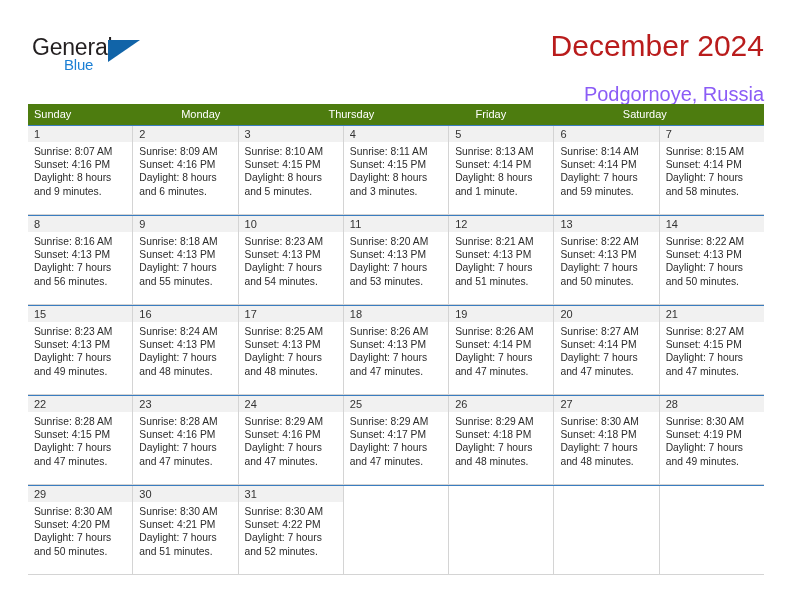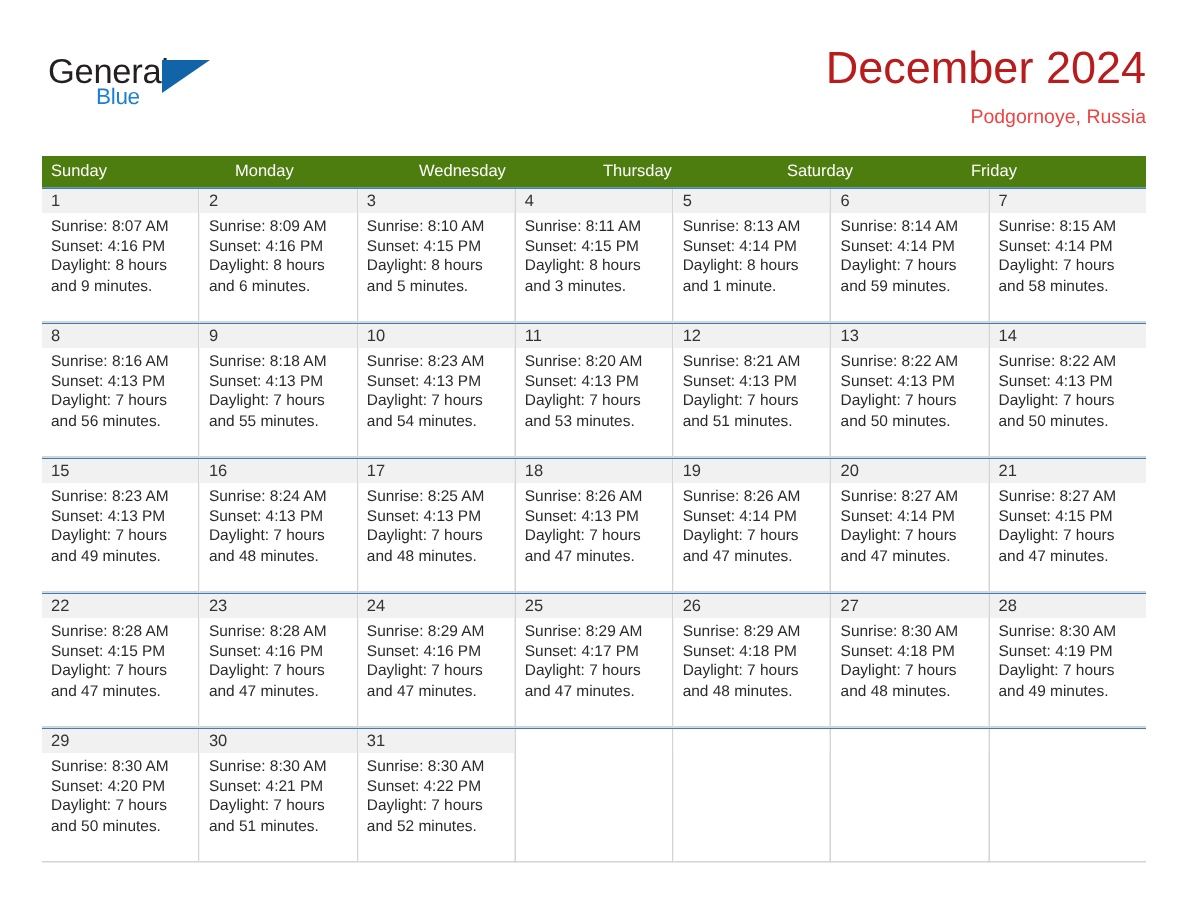--- a/index.html
+++ b/index.html
@@ -70,24 +70,24 @@
     top: 0;
     text-align: right;
   }
   .cal-title {
     font-size: 30px;
     color: #b91c1c;
     line-height: 36px;
     white-space: nowrap;
   }
   .cal-subtitle {
-    font-size: 13px;
-    color: #ef4444;
+    font-size: 20px;
+    color: #8b5cf6;
     line-height: 20px;
-    margin-top: 4px;
+    margin-top: 20px;
     white-space: nowrap;
   }
 
   
   .calendar {
     position: absolute;
     left: 28px;
     top: 104px;
     width: 736px;
   }
@@ -167,24 +167,23 @@
       <div class="cal-subtitle">Podgornoye, Russia</div>
     </div>
 
   </div>
 
   <div class="calendar">
 
     <div class="weekday-row">
       <div class="weekday">Sunday</div>
       <div class="weekday">Monday</div>
-      <div class="weekday">Wednesday</div>
       <div class="weekday">Thursday</div>
+      <div class="weekday">Friday</div>
       <div class="weekday">Saturday</div>
-      <div class="weekday">Friday</div>
     </div>
 
     <div class="week">
       <div class="day-cell">
         <div class="day-num">1</div>
         <div class="day-info">
           <div>Sunrise: 8:07 AM</div>
           <div>Sunset: 4:16 PM</div>
           <div>Daylight: 8 hours</div>
           <div>and 9 minutes.</div>

